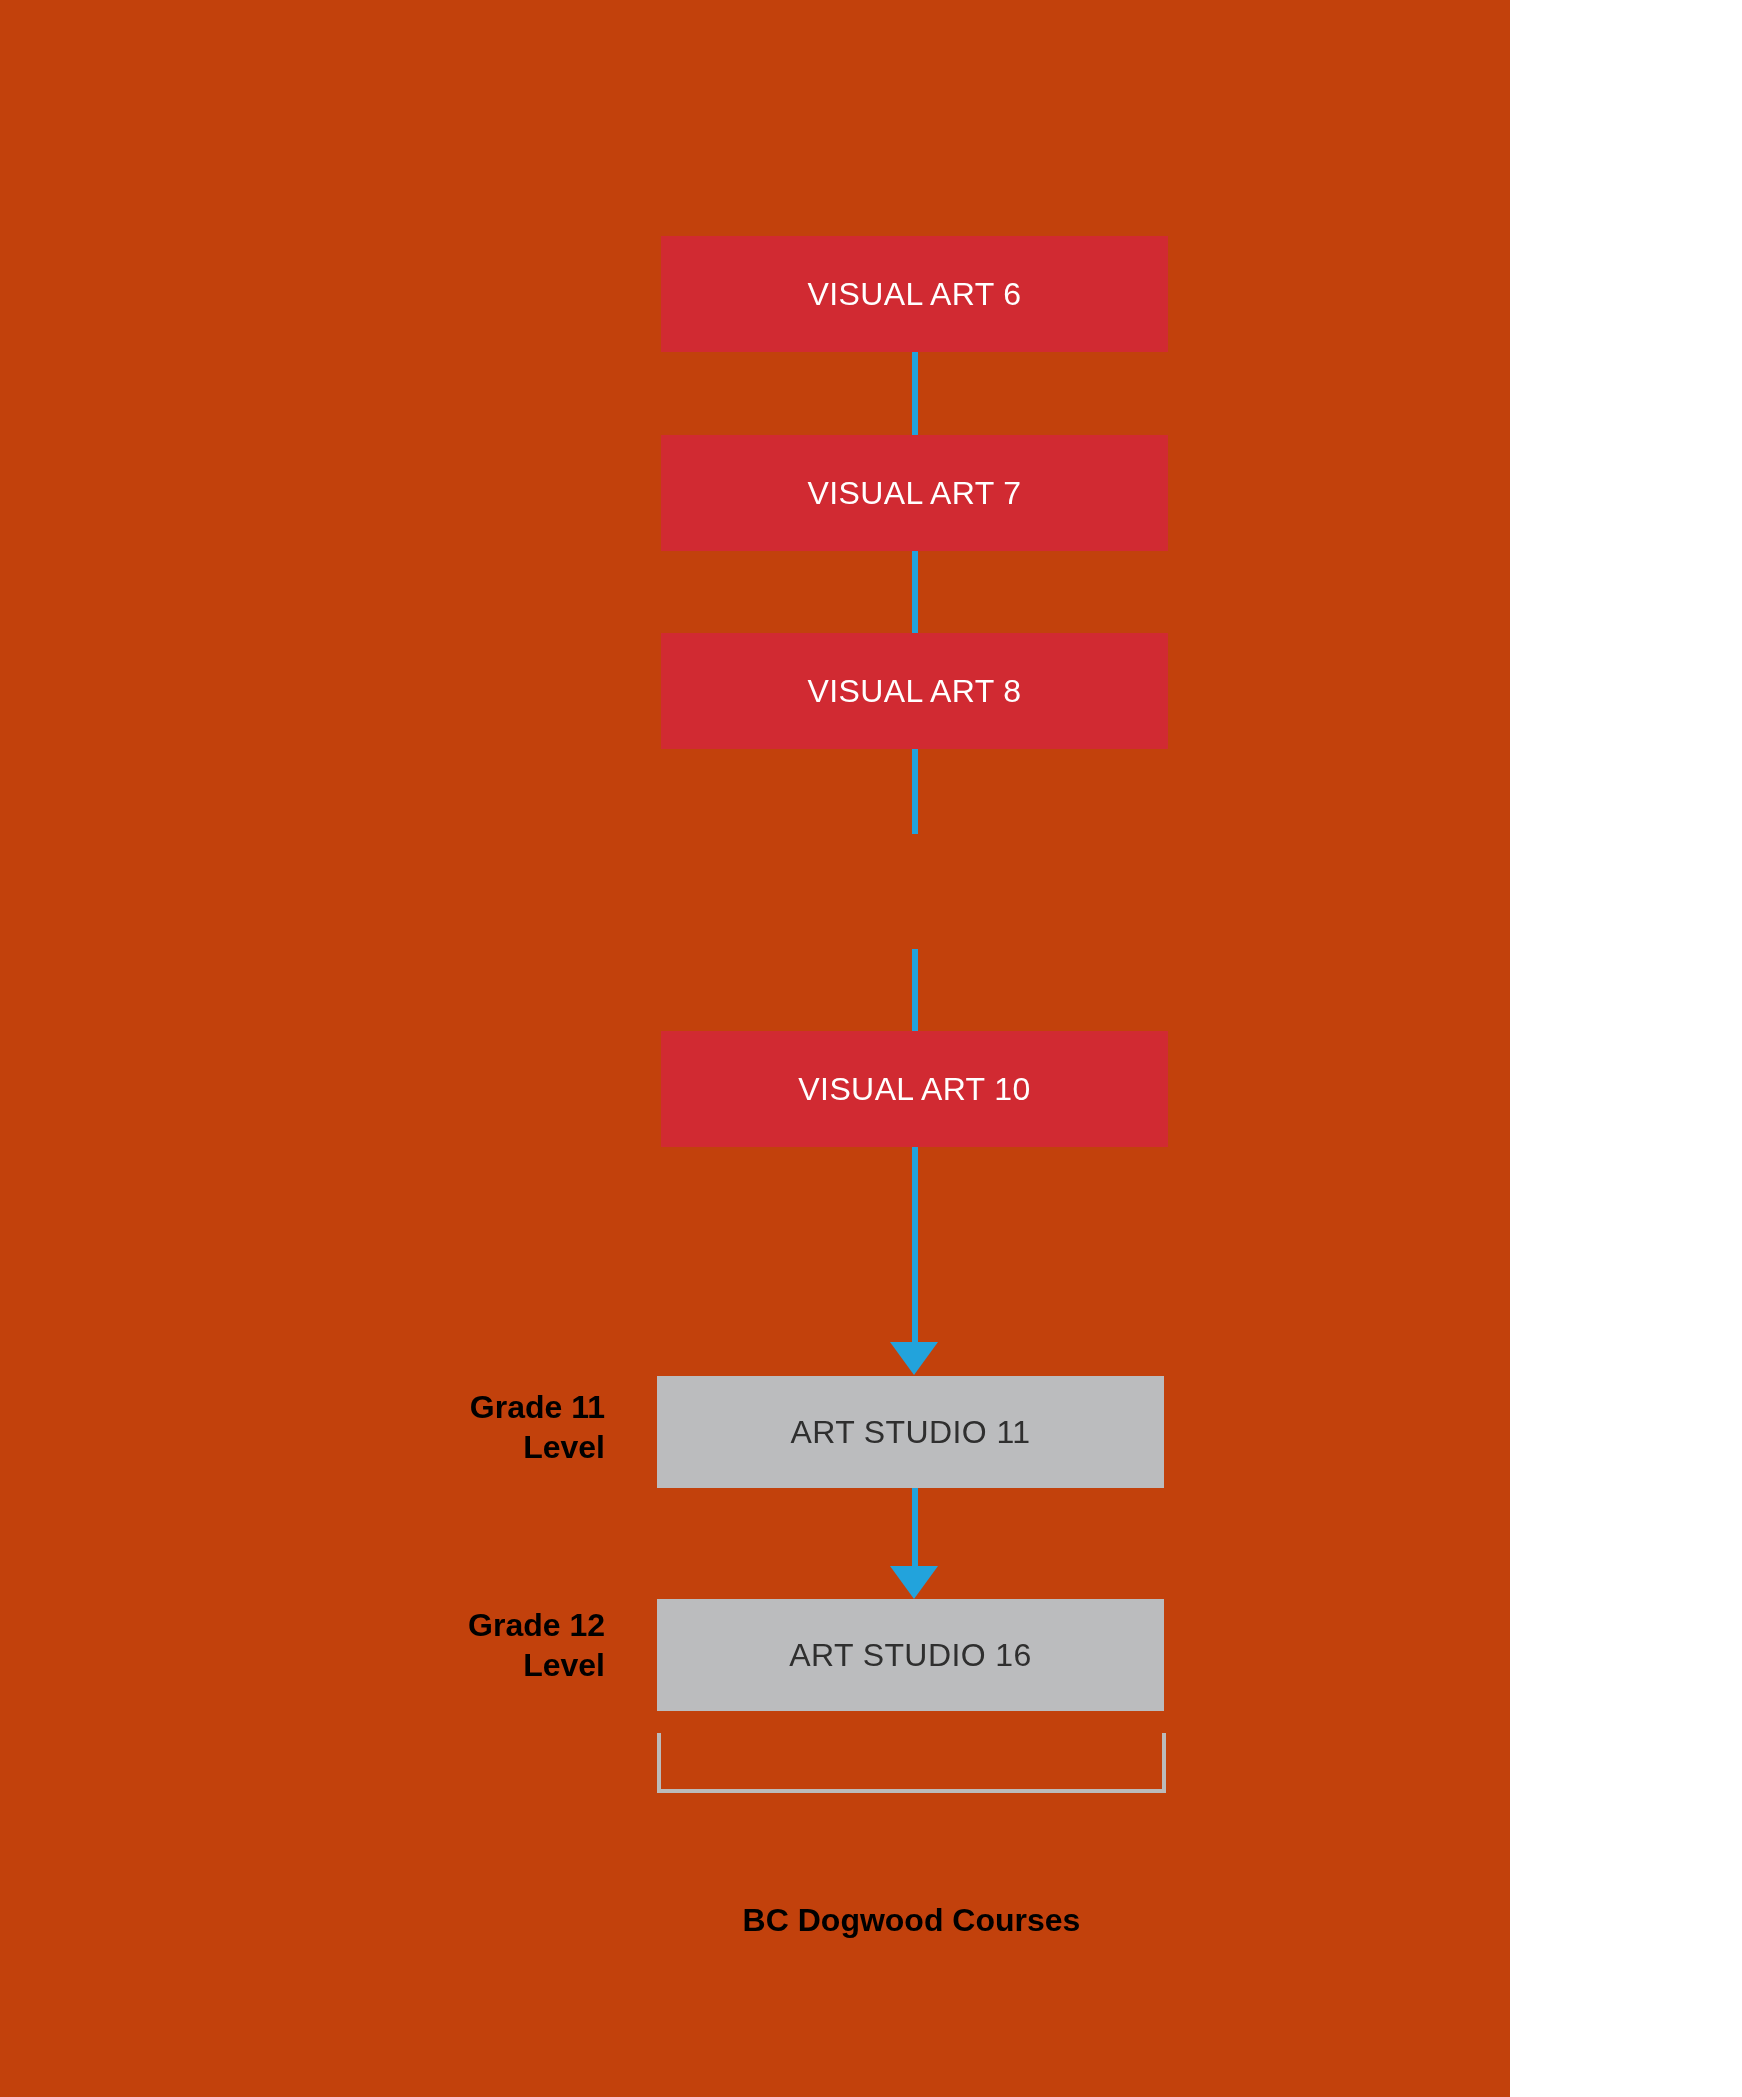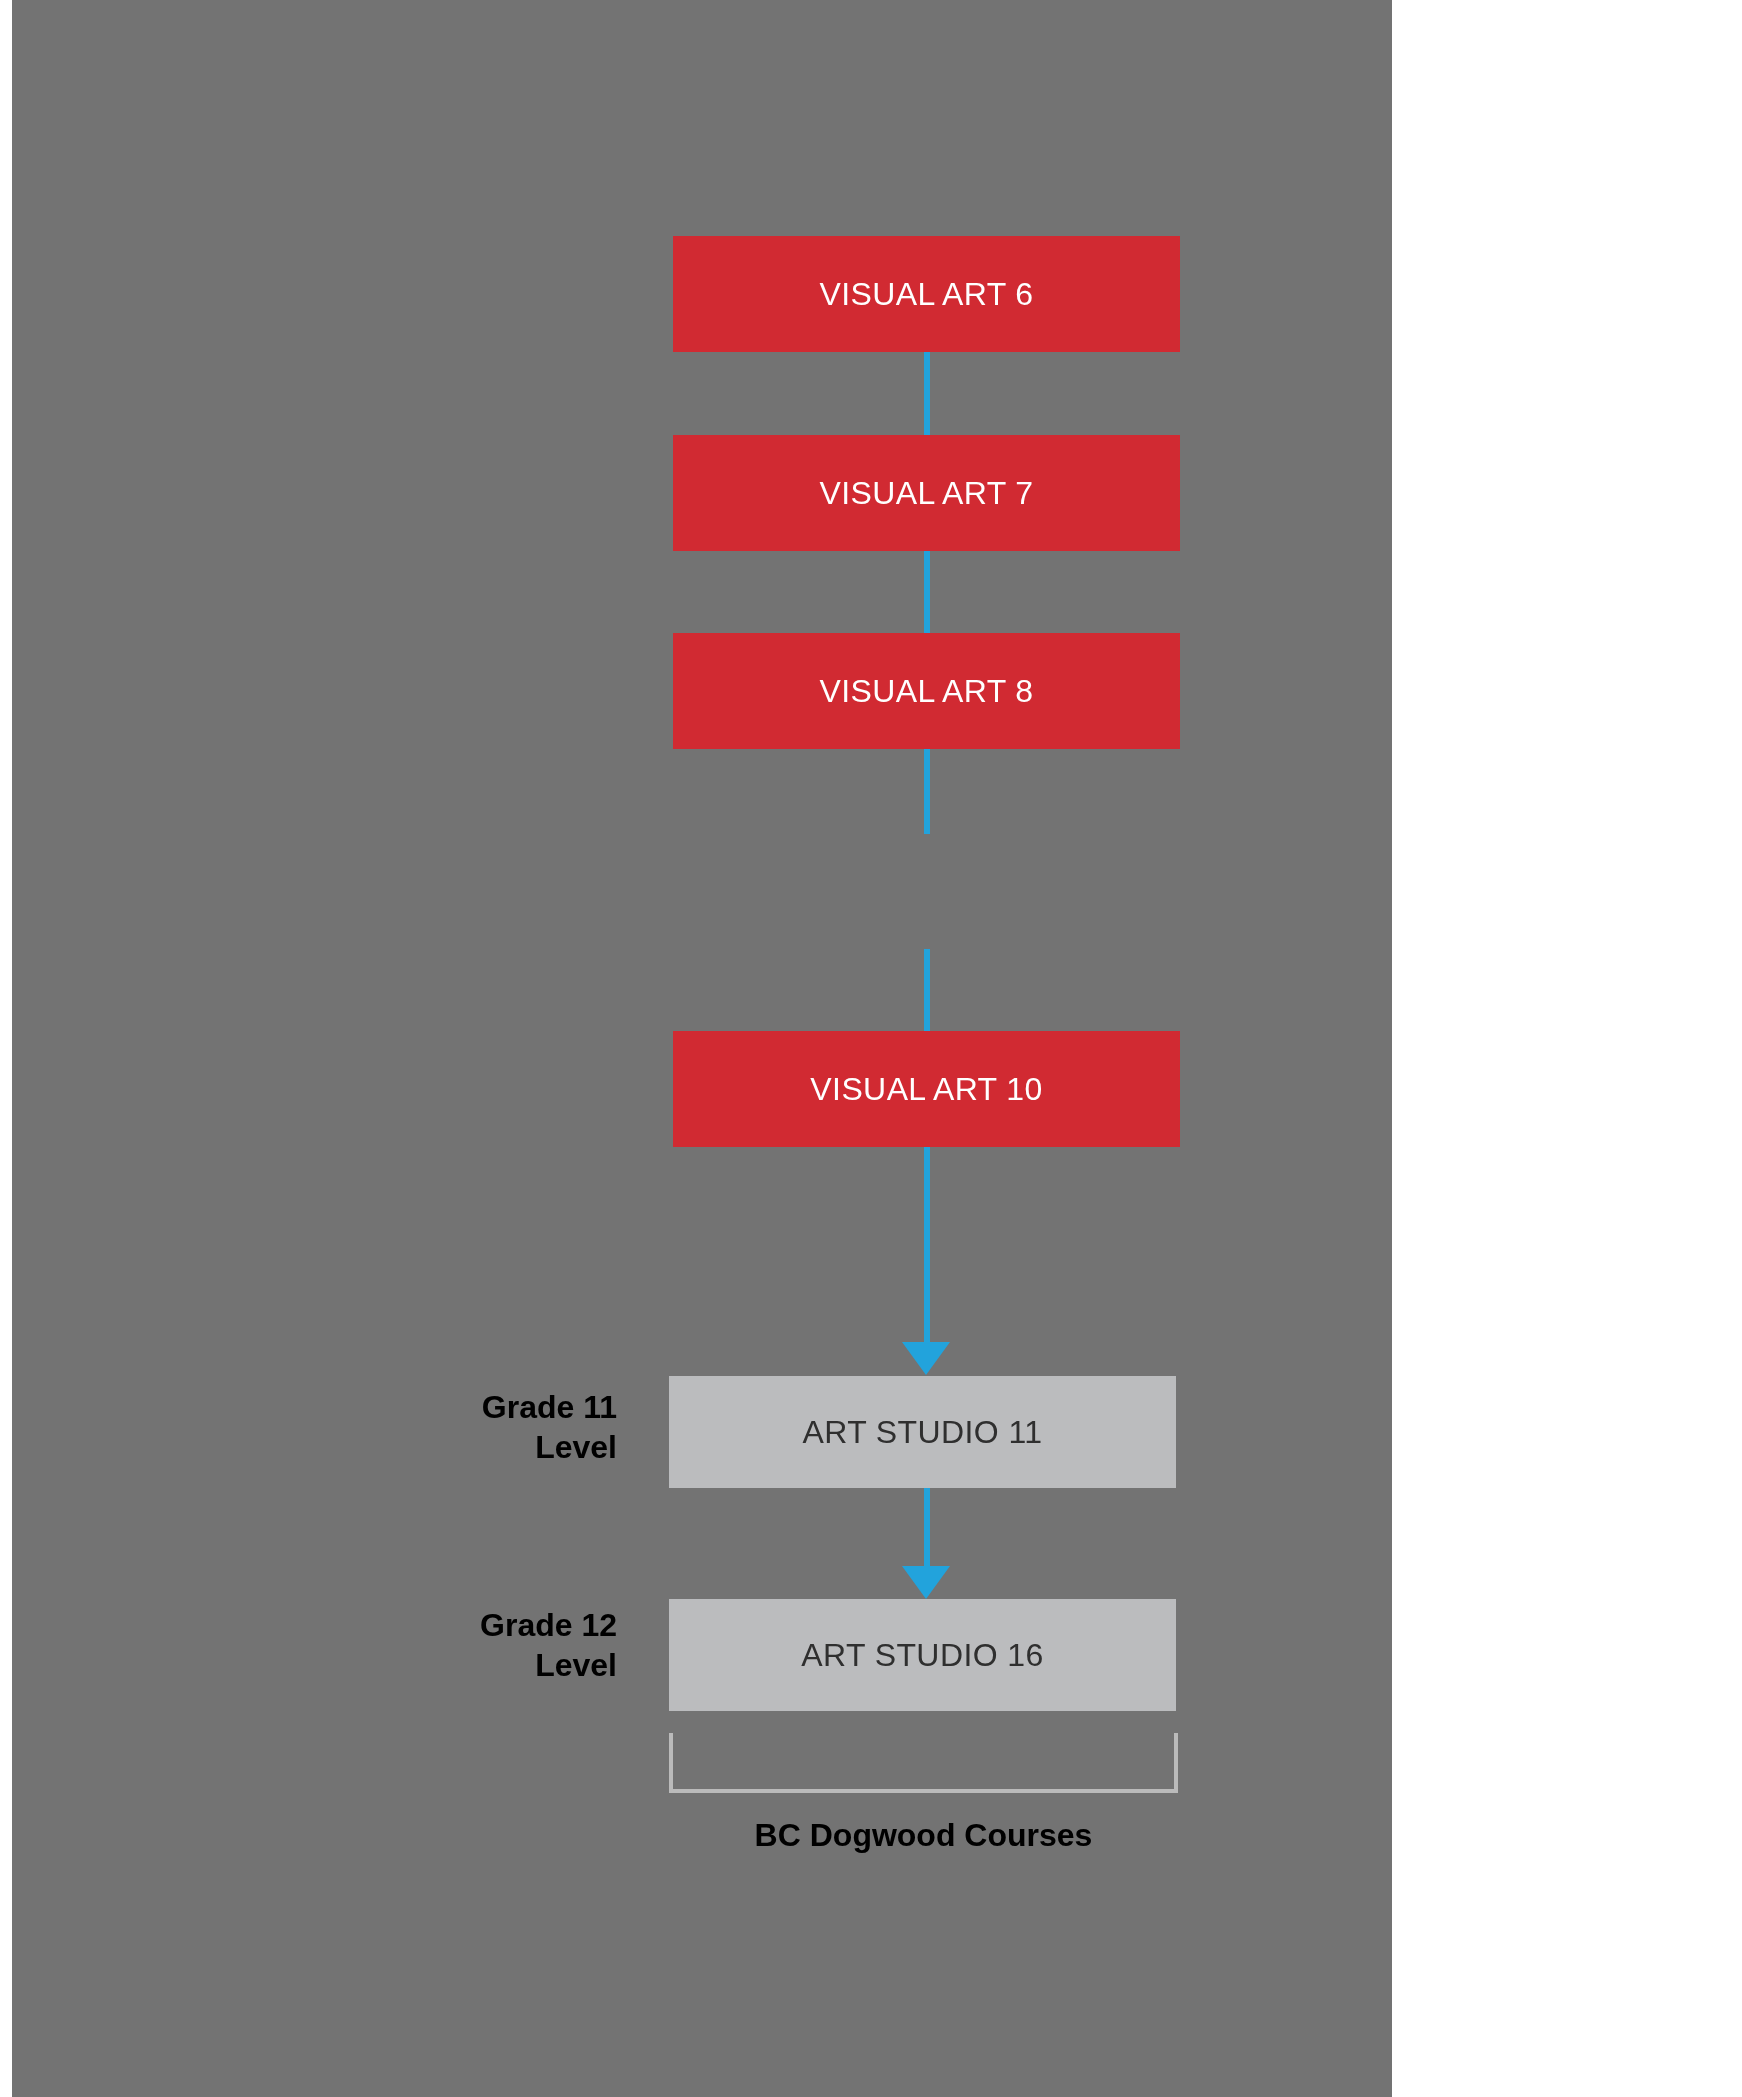--- a/index.html
+++ b/index.html
@@ -5,25 +5,24 @@
   html, body {
     margin: 0;
     padding: 0;
     background: #ffffff;
   }
   body {
     font-family: "DejaVu Sans", sans-serif;
   }
   #canvas {
     position: relative;
-    width: 1380px;
+    width: 1510px;
     height: 2097px;
-    background: #737373;
+    background: #c2410c;
     overflow: hidden;
-    margin-left: 12px;
   }
 
   
   .box {
     position: absolute;
     display: flex;
     align-items: center;
     justify-content: center;
     box-sizing: border-box;
     z-index: 3;
@@ -108,21 +107,21 @@
     border-top: none;
     box-sizing: border-box;
     background: transparent;
     z-index: 2;
   }
 
   
   #caption {
     position: absolute;
     left: 657px;
-    top: 1817px;
+    top: 1902px;
     width: 509px;
     text-align: center;
     font-family: "Liberation Sans", sans-serif;
     font-weight: bold;
     font-size: 32px;
     color: #000000;
     white-space: nowrap;
     z-index: 3;
   }
 </style>

